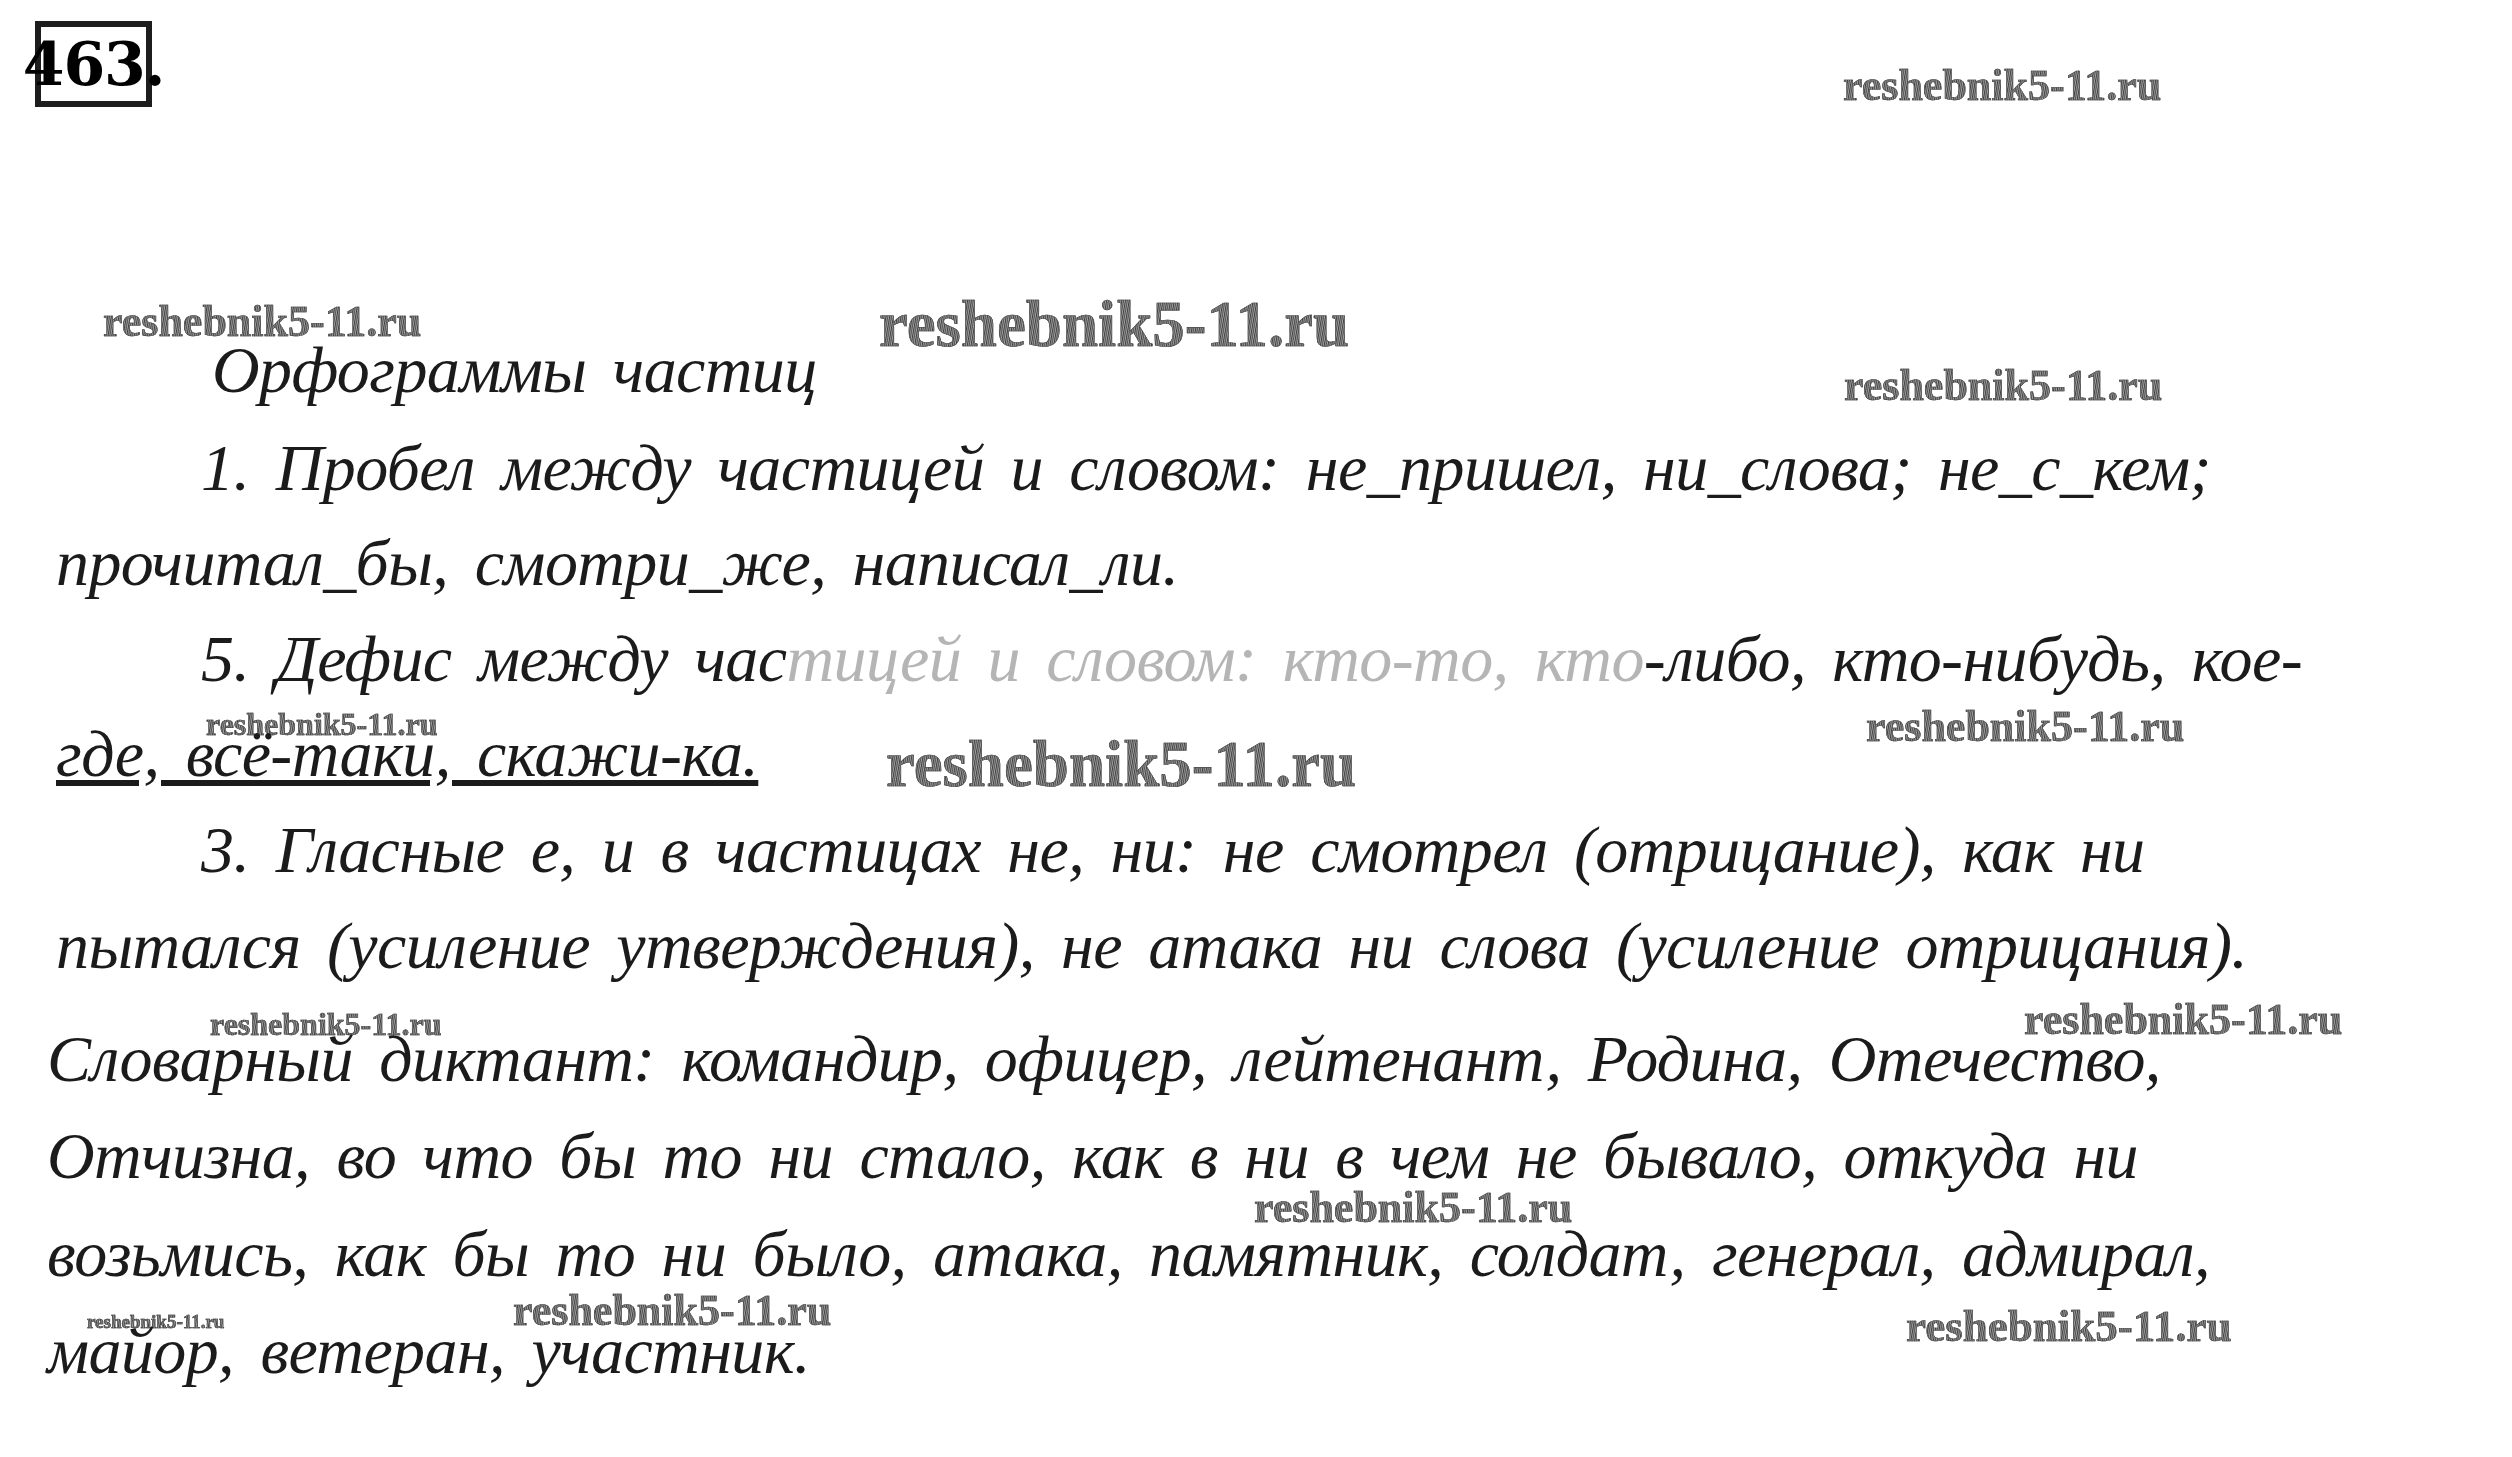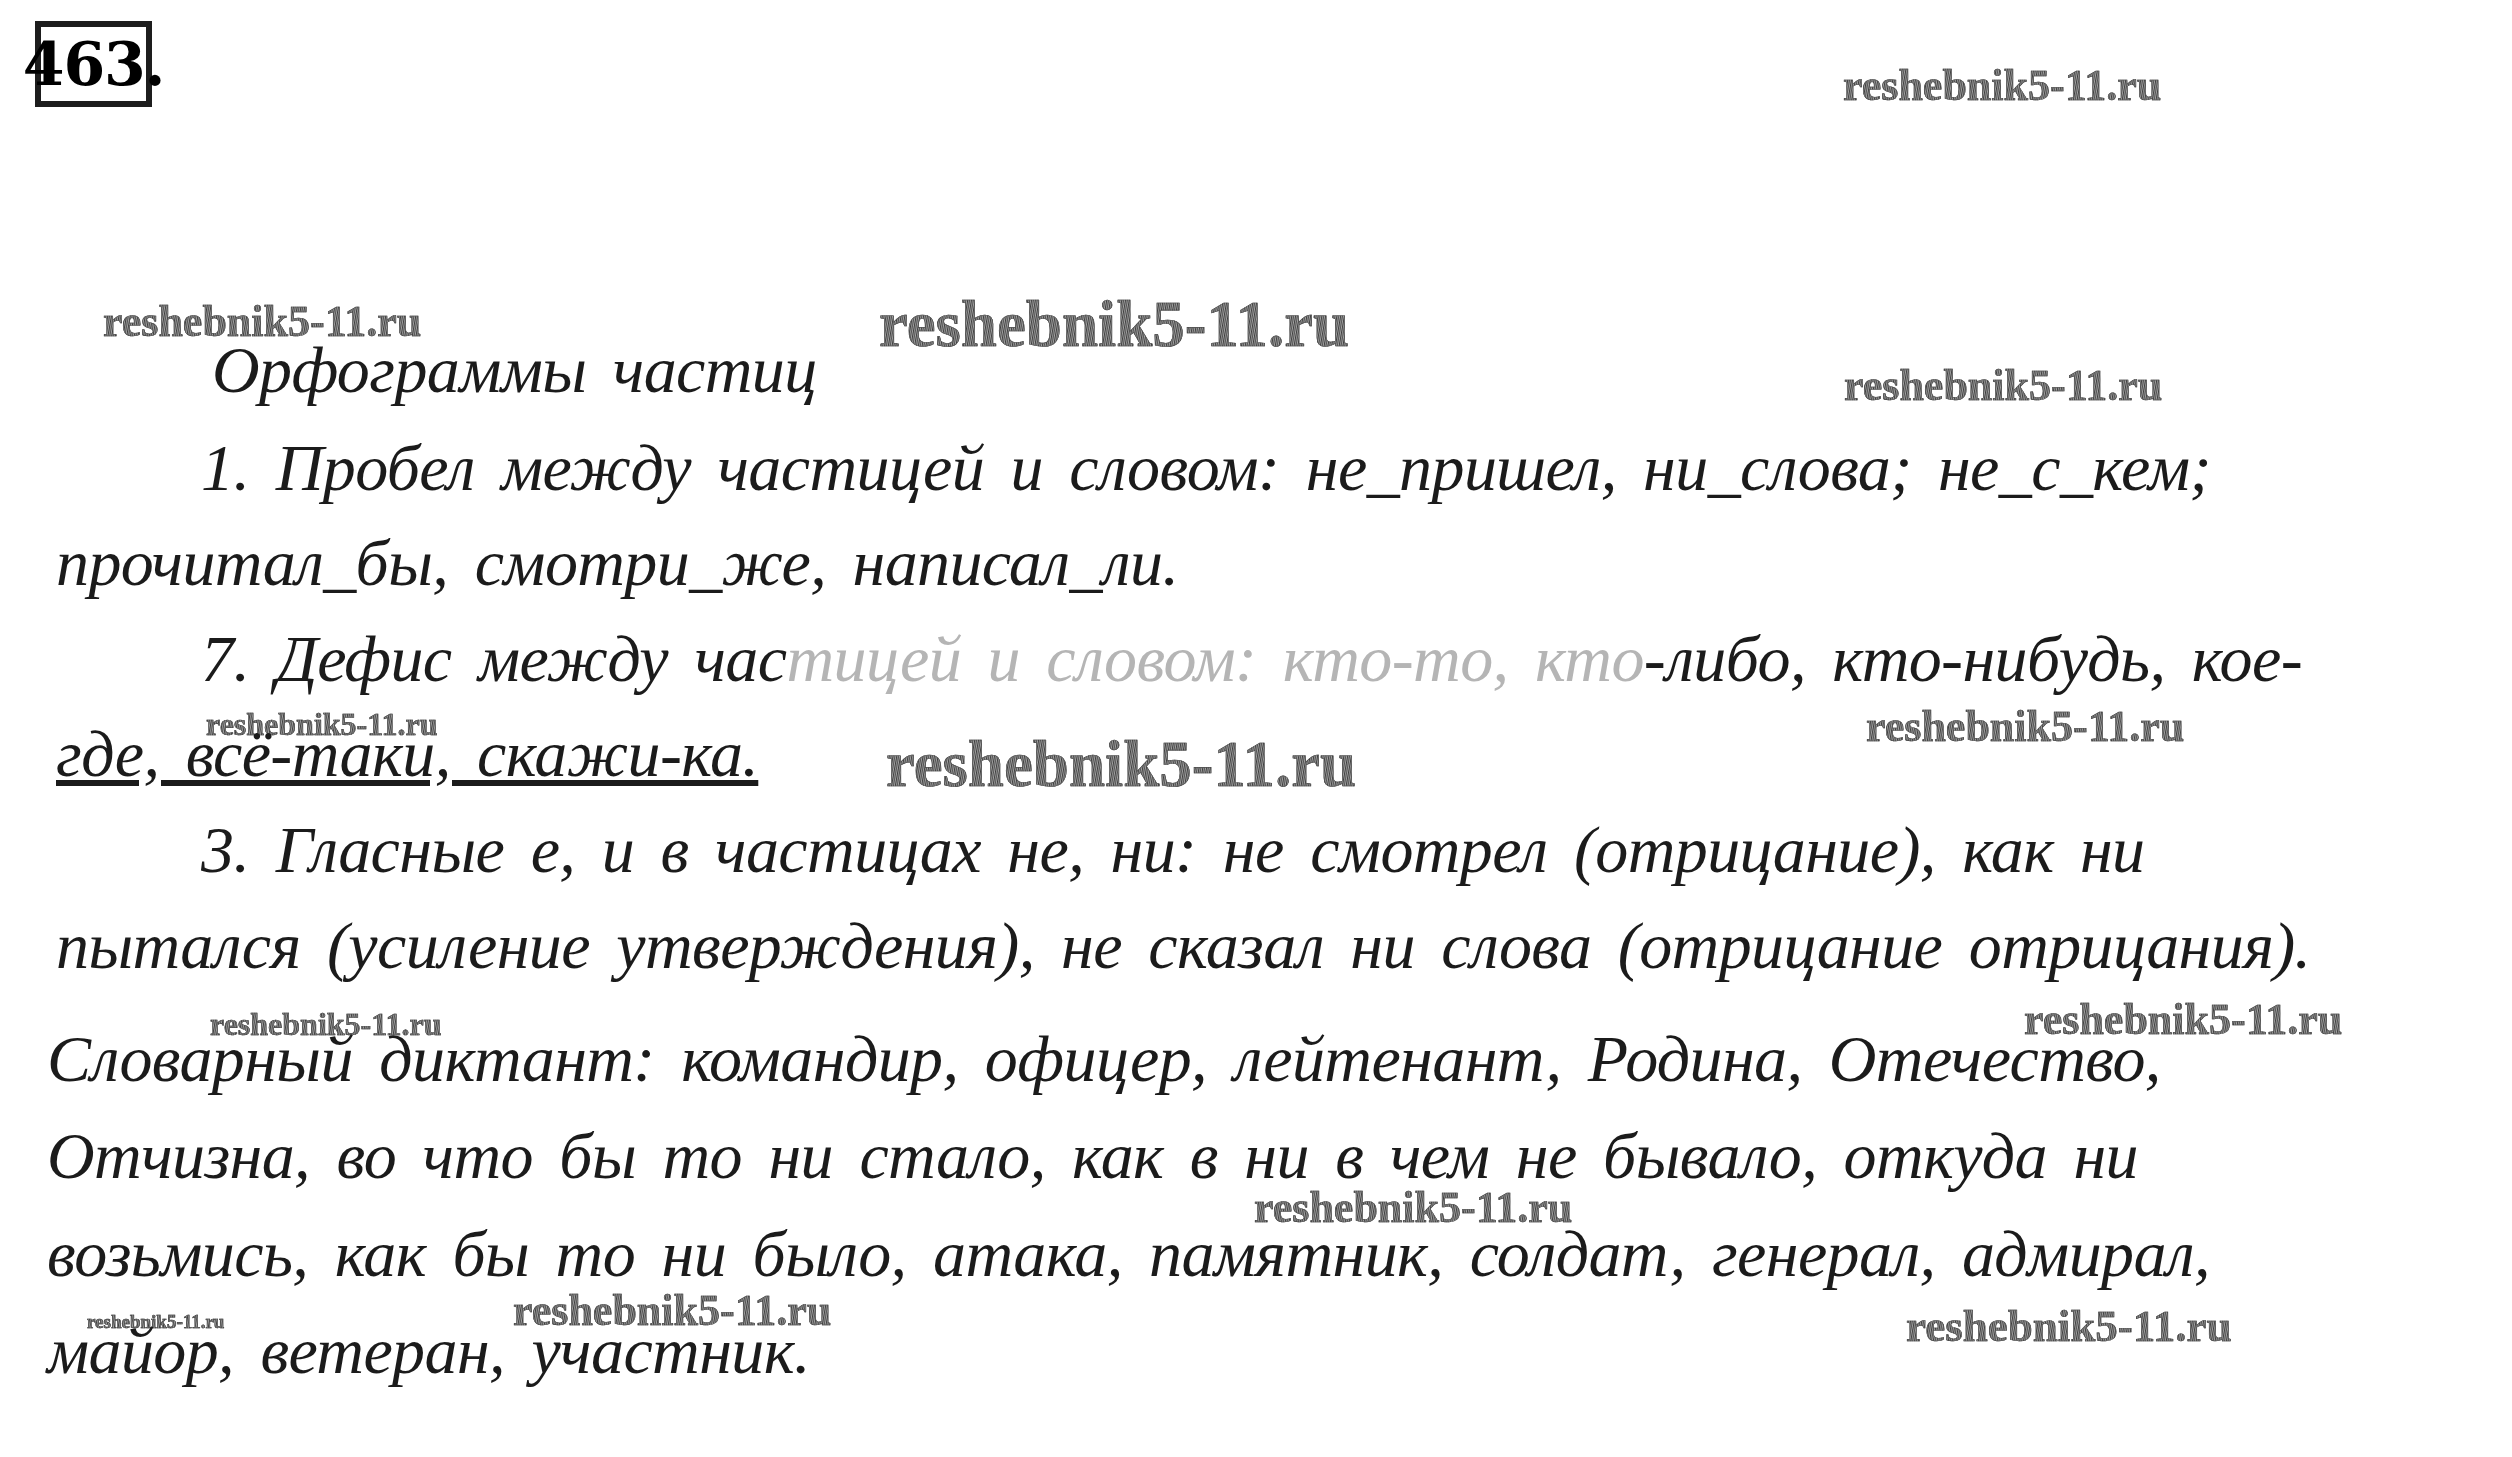--- a/index.html
+++ b/index.html
@@ -99,24 +99,24 @@
       <div class="watermark" style="left: 1254px; top: 1186px; font-size: 44px;">reshebnik5-11.ru</div>
       <div class="watermark" style="left: 87px; top: 1312px; font-size: 19px;">reshebnik5-11.ru</div>
       <div class="watermark" style="left: 513px; top: 1289px; font-size: 44px;">reshebnik5-11.ru</div>
       <div class="watermark" style="left: 1906px; top: 1304px; font-size: 45px;">reshebnik5-11.ru</div>
     </div>
 
   <div class="text-layer" id="text-layer">
       <div class="line" style="left: 212px; top: 337px;"><span class="seg">Орфограммы частиц</span></div>
       <div class="line" style="left: 201px; top: 435px; text-align: center;"><span class="seg">1. Пробел между частицей и словом: не_пришел, ни_слова; не_с_кем;</span></div>
       <div class="line" style="left: 56px; top: 530px;"><span class="seg">прочитал_бы, смотри_же, написал_ли.</span></div>
-      <div class="line" style="left: 201px; top: 626px;"><span class="seg">7. Дефис между час</span><span class="seg faded">тицей и словом: кто-то, кто</span><span class="seg">-либо, кто-нибудь, кое-</span></div>
+      <div class="line" style="left: 201px; top: 626px;"><span class="seg">5. Дефис между час</span><span class="seg faded">тицей и словом: кто-то, кто</span><span class="seg">-либо, кто-нибудь, кое-</span></div>
       <div class="line" style="left: 56px; top: 721px; text-decoration: underline;"><span class="seg">где, всё-таки, скажи-ка.</span></div>
       <div class="line" style="left: 201px; top: 817px;"><span class="seg">3. Гласные е, и в частицах не, ни: не смотрел (отрицание), как ни</span></div>
-      <div class="line" style="left: 56px; top: 913px;"><span class="seg">пытался (усиление утверждения), не сказал ни слова (отрицание отрицания).</span></div>
+      <div class="line" style="left: 56px; top: 913px;"><span class="seg">пытался (усиление утверждения), не атака ни слова (усиление отрицания).</span></div>
       <div class="line" style="left: 47px; top: 1026px;"><span class="seg">Словарный диктант: командир, офицер, лейтенант, Родина, Отечество,</span></div>
       <div class="line" style="left: 47px; top: 1123px;"><span class="seg">Отчизна, во что бы то ни стало, как в ни в чем не бывало, откуда ни</span></div>
       <div class="line" style="left: 47px; top: 1221px;"><span class="seg">возьмись, как бы то ни было, атака, памятник, солдат, генерал, адмирал,</span></div>
       <div class="line" style="left: 47px; top: 1318px;"><span class="seg">майор, ветеран, участник.</span></div>
     </div>
 
 </div>
 
 
 </body></html>

